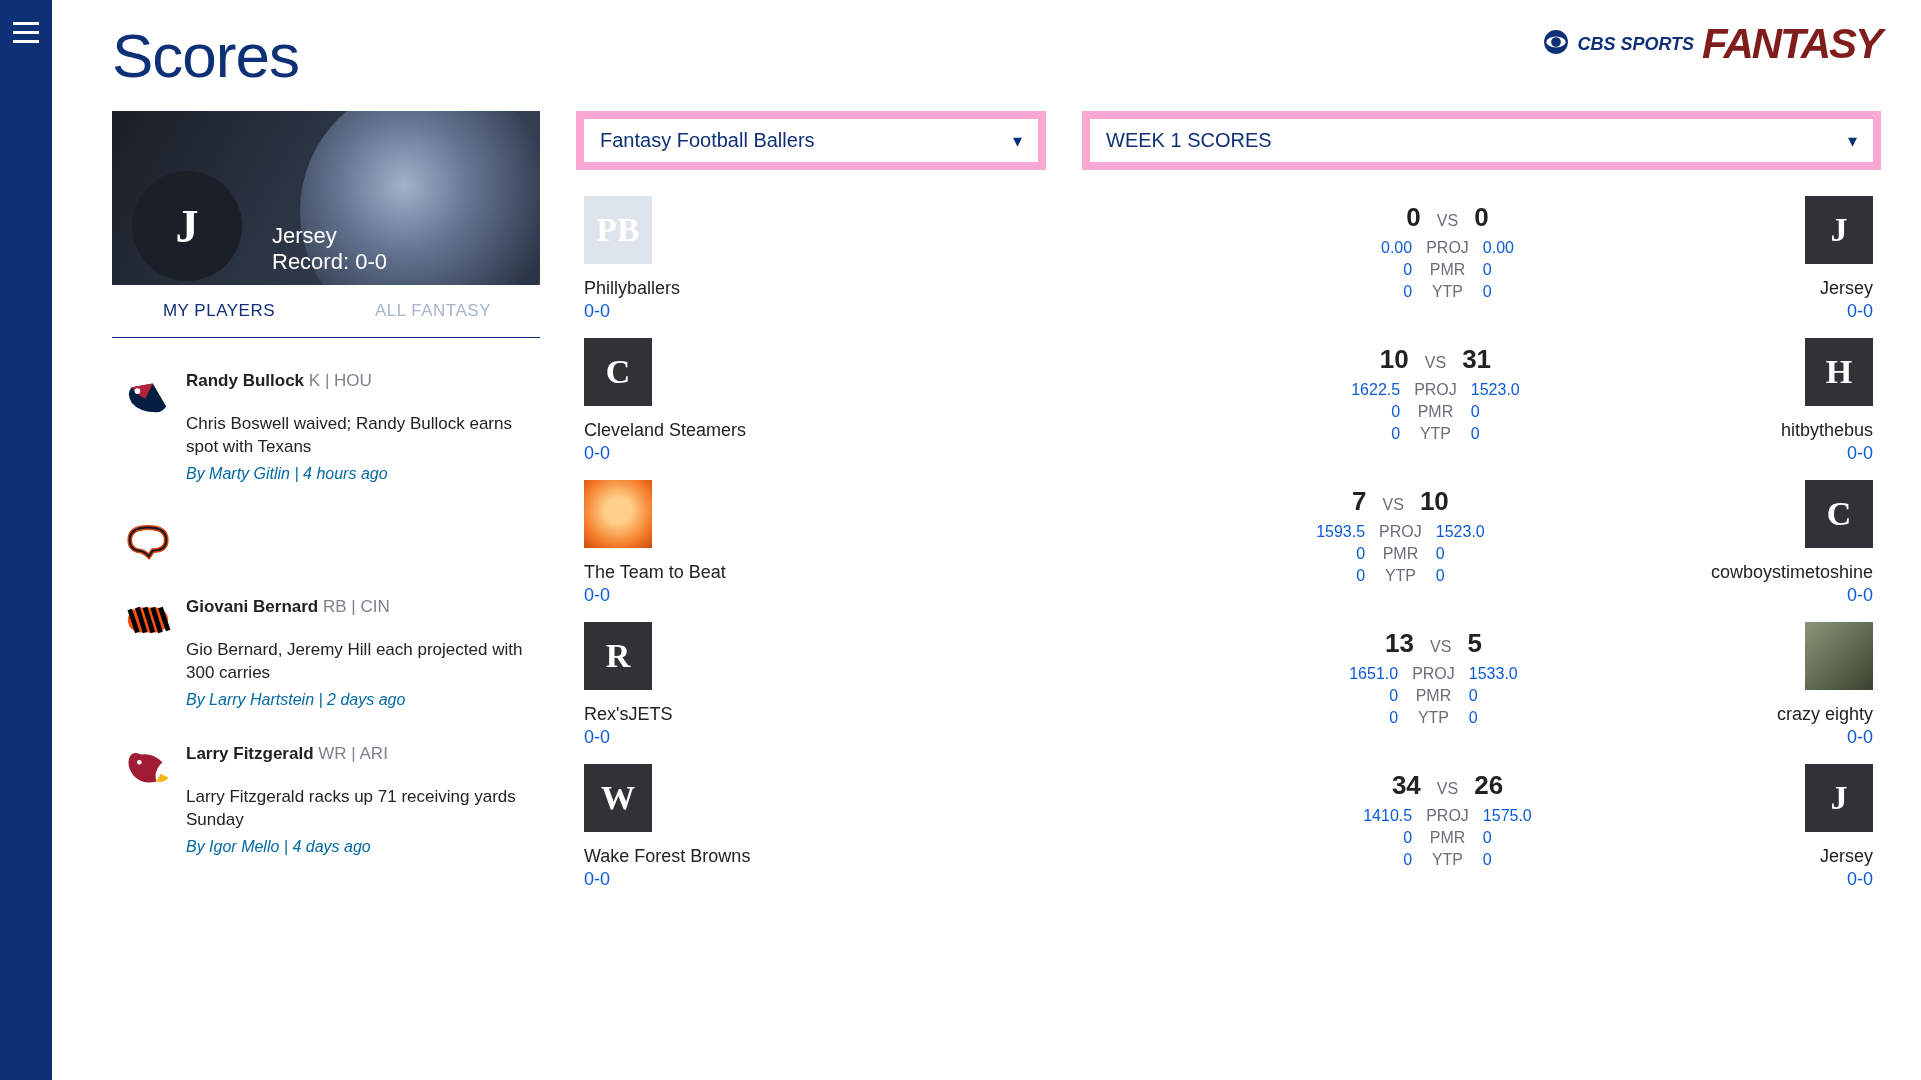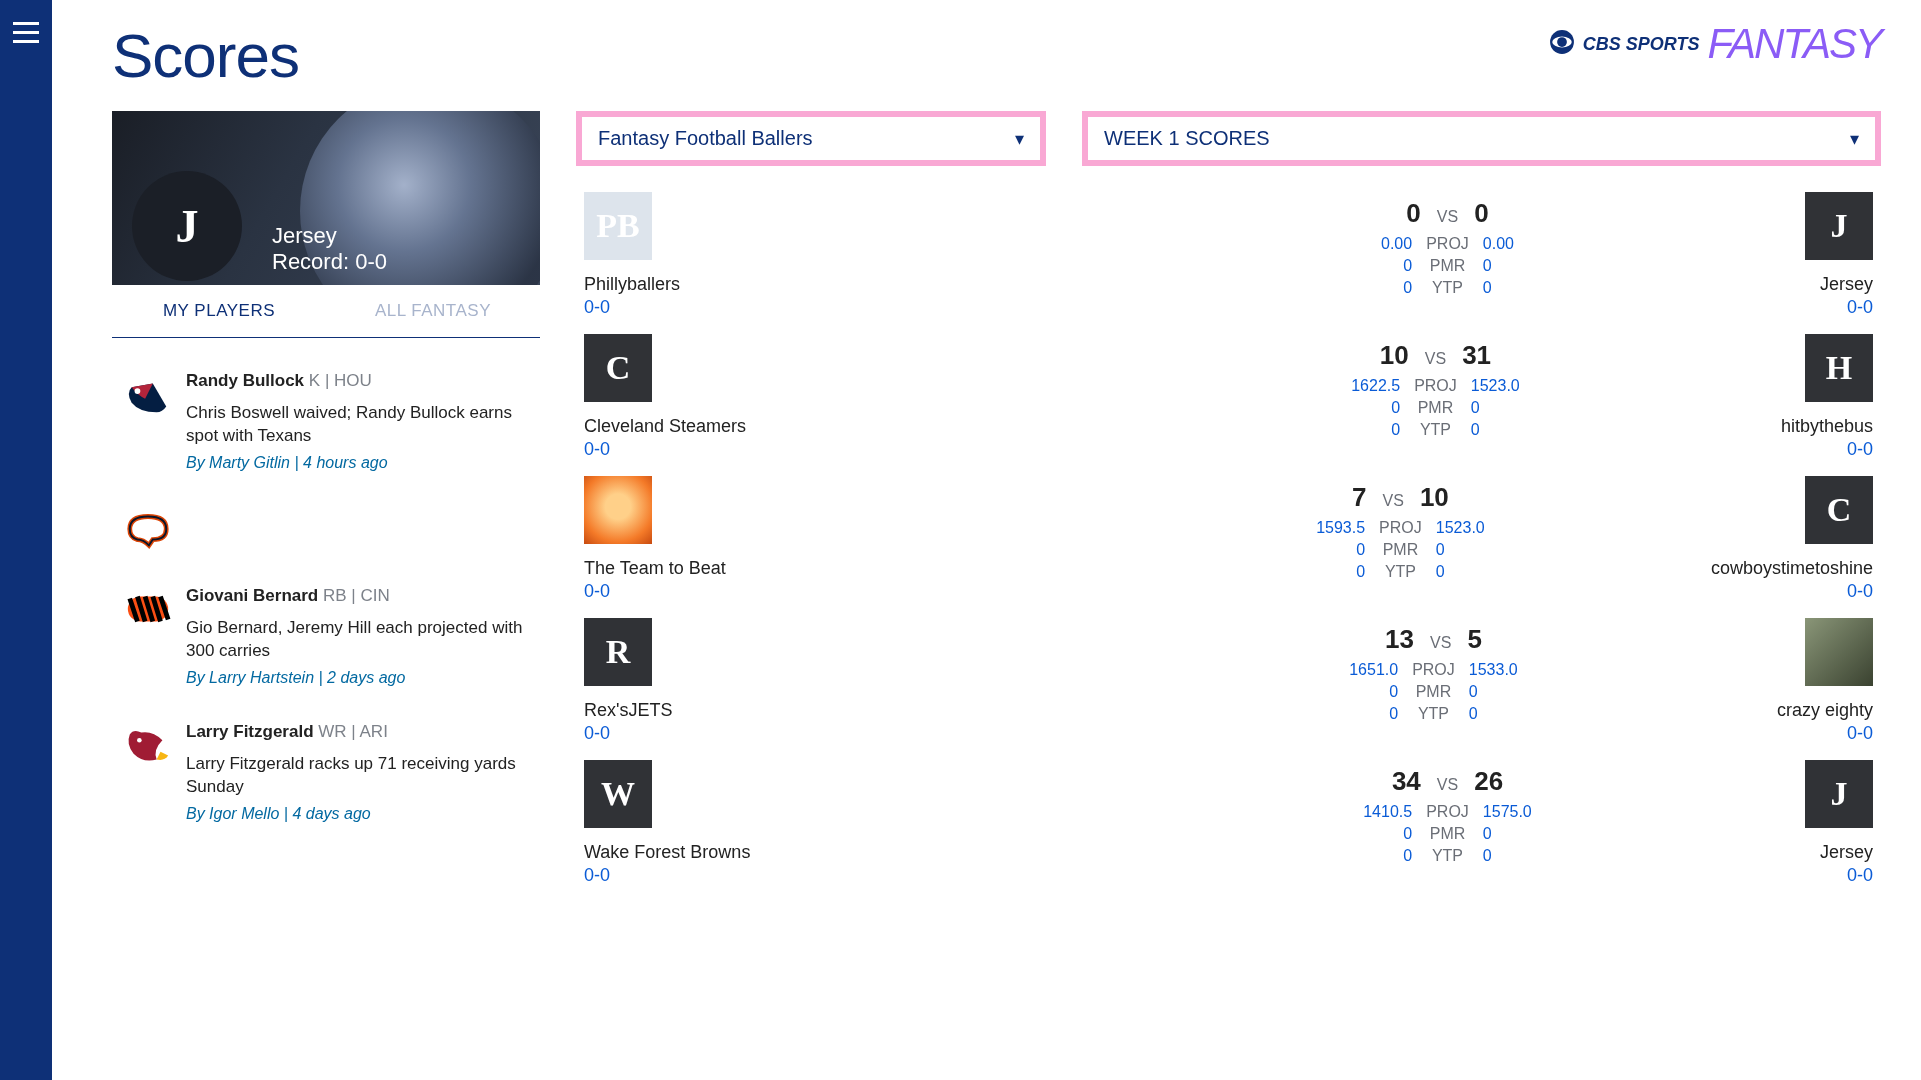--- a/index.html
+++ b/index.html
@@ -6,42 +6,42 @@
 body { font-family: "Segoe UI", Arial, sans-serif; background: #fff; color: #222; width: 1921px; height: 1080px; overflow: hidden; }
 .root { display: flex; height: 100%; }
 .blue-rail { width: 52px; background: #0e3077; display: flex; justify-content: center; padding-top: 22px; flex-shrink: 0; }
 .hamburger { display: flex; flex-direction: column; gap: 6px; cursor: pointer; }
 .hamburger span { width: 26px; height: 3px; background: #fff; display: block; }
 .main { flex: 1; padding: 20px 40px 0 60px; display: flex; flex-direction: column; }
 .header { display: flex; justify-content: space-between; align-items: flex-start; margin-bottom: 20px; }
 .page-title { font-size: 62px; font-weight: 300; color: #0e3077; letter-spacing: -1px; }
 .logo { display: flex; align-items: center; gap: 8px; }
 .logo-cbs { font-size: 18px; font-weight: 700; color: #0e3077; font-style: italic; line-height: 0.9; }
-.logo-fantasy { font-size: 42px; font-weight: 400; color: #8b5cf6; font-style: italic; letter-spacing: -2px; }
+.logo-fantasy { font-size: 42px; font-weight: 700; color: #7f1d1d; font-style: italic; letter-spacing: -2px; }
 .columns { display: flex; gap: 36px; flex: 1; }
 .col-left { width: 428px; flex-shrink: 0; }
 .hero { position: relative; height: 174px; background: linear-gradient(120deg, #1a1e26 0%, #2a3342 40%, #3a4558 100%); overflow: hidden; }
 .hero::after { content: ""; position: absolute; right: -20px; top: -30px; width: 260px; height: 260px; background: radial-gradient(ellipse at 40% 40%, #b0bed8 0%, #6a7a98 30%, #2a3344 70%); border-radius: 50%; opacity: 0.9; }
 .avatar-big { position: absolute; left: 20px; top: 60px; width: 110px; height: 110px; border-radius: 50%; background: #1b1f27; display: flex; align-items: center; justify-content: center; color: #fff; font-size: 46px; font-weight: 900; font-family: Georgia, serif; z-index: 2; }
 .hero-text { position: absolute; left: 160px; top: 112px; color: #fff; z-index: 2; font-size: 22px; }
 .tabs { display: flex; border-bottom: 1px solid #0e3077; }
 .tab { flex: 1; text-align: center; padding: 16px 0; font-size: 17px; letter-spacing: 0.5px; cursor: pointer; }
 .tab.active { color: #0e3077; font-weight: 400; }
 .tab.inactive { color: #a8b4cc; }
 .news-list { padding-top: 18px; }
 .news-item { display: flex; gap: 14px; padding: 14px 12px 18px 12px; }
 .team-logo { width: 48px; height: 48px; flex-shrink: 0; display: flex; align-items: center; justify-content: center; }
 .news-body { font-size: 17px; line-height: 1.35; }
 .player-name { font-weight: 700; color: #222; }
 .player-pos { color: #7d828a; font-weight: 400; }
-.news-headline { color: #222; margin-top: 9px; }
+.news-headline { color: #222; margin-top: 20px; }
 .news-byline { color: #0369a1; margin-top: 4px; font-size: 16px; font-style: italic; }
 .col-mid { width: 470px; flex-shrink: 0; }
 .col-right { flex: 1; }
-.dropdown { border: 6px solid #f9a8d4; padding: 10px 16px; display: flex; justify-content: space-between; align-items: center; color: #0e3077; font-size: 20px; cursor: pointer; margin-bottom: 14px; }
+.dropdown { border: 8px solid #f9a8d4; padding: 10px 16px; display: flex; justify-content: space-between; align-items: center; color: #0e3077; font-size: 20px; cursor: pointer; margin-bottom: 14px; }
 .chev { font-size: 18px; }
 .matchup { display: flex; align-items: flex-start; padding: 12px 8px 18px 8px; }
 .m-left, .m-right { display: flex; flex-direction: column; }
 .m-left { align-items: flex-start; }
 .m-right { align-items: flex-end; }
 .team-av { width: 68px; height: 68px; background: #303236; color: #fff; display: flex; align-items: center; justify-content: center; font-size: 34px; font-weight: 900; font-family: Georgia, serif; margin-bottom: 14px; }
 .team-name { font-size: 18px; color: #222; }
 .team-rec { font-size: 18px; color: #0a5bd6; margin-top: 2px; }
 .m-center { flex: 1; display: flex; flex-direction: column; align-items: center; padding-top: 6px; }
 .score-row { display: flex; align-items: baseline; gap: 16px; }

